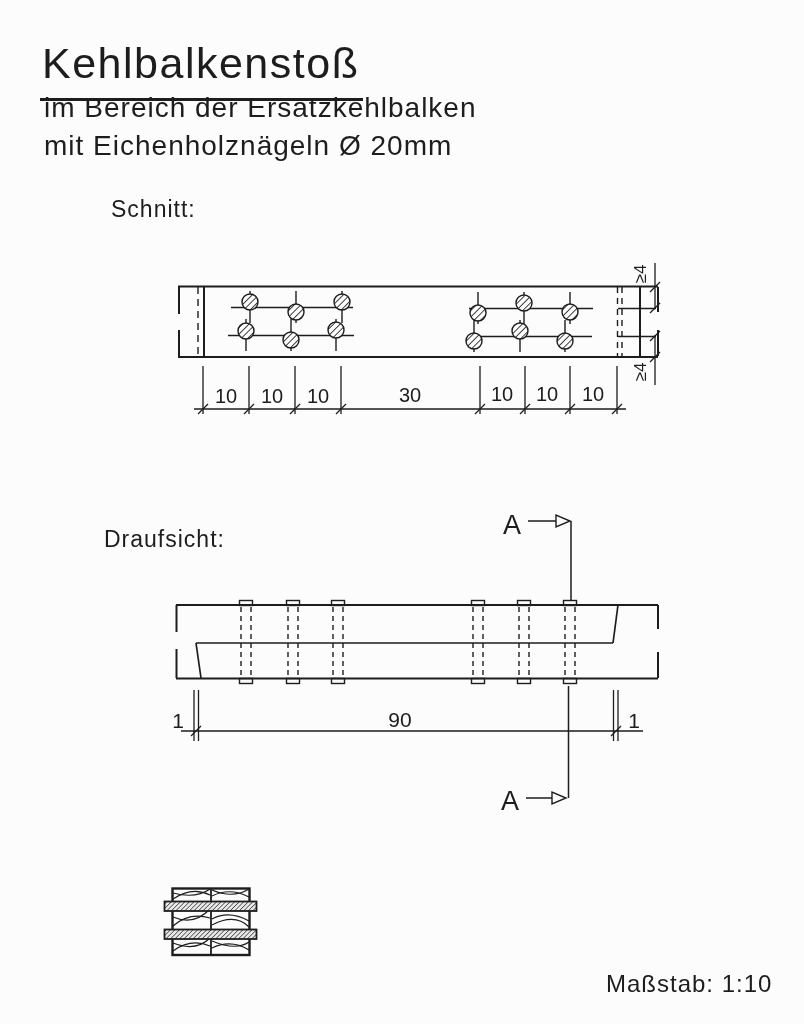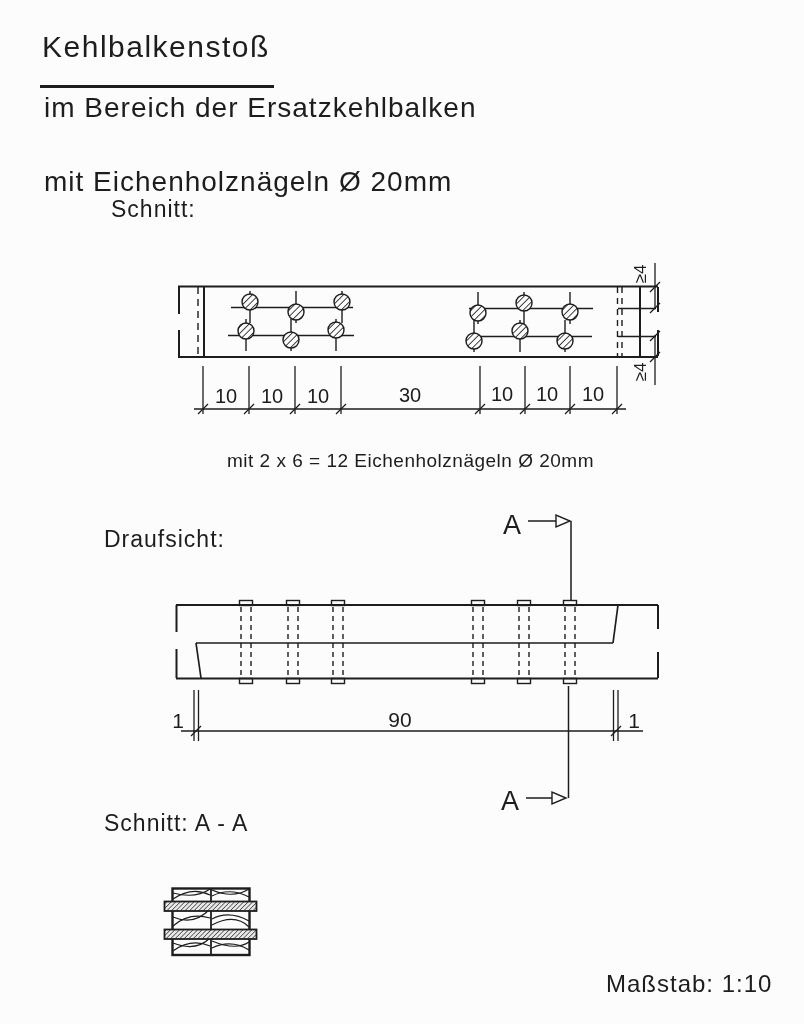--- a/index.html
+++ b/index.html
@@ -7,28 +7,28 @@
     position:relative;
     width:804px;height:1024px;
     background:#fcfcfc;
     font-family:"Liberation Sans", sans-serif;
     color:#1d1d1d;
     overflow:hidden;
   }
   .abs{position:absolute;white-space:nowrap;}
   .title{
     left:40px;top:10px;
-    font-size:30px;font-weight:400;letter-spacing:1.5px;
+    font-size:43px;font-weight:400;letter-spacing:1.5px;
     border-bottom:3px solid #1d1d1d;
-    padding:0 4px 21px 2px;
+    padding:0 4px 10px 2px;
     display:inline-block;
   }
   .subtitle{left:44px;font-size:28px;letter-spacing:1px;}
   .sub1{top:92px;}
-  .sub2{top:130px;margin-top:36px;}
+  .sub2{top:130px;}
   .viewlabel{font-size:23px;letter-spacing:1px;}
   .lbl-ansicht{left:111px;top:196px;}
   .lbl-drauf{left:104px;top:510px;margin-top:16px;}
   .lbl-schnitt{left:104px;top:810px;}
   .note{left:227px;top:450px;font-size:19px;letter-spacing:0.5px;}
   .scale{left:606px;top:970px;font-size:24px;letter-spacing:1px;}
   svg.linework{position:absolute;left:0;top:0;}
   svg text{font-family:"Liberation Sans", sans-serif;fill:#1d1d1d;}
 </style>
 </head>
@@ -274,18 +274,16 @@
       <line x1="211" y1="888.5" x2="211" y2="955" stroke-width="1.8"></line>
       <rect x="164.5" y="901.5" width="92" height="9.5" fill="url(#dowelHatch)" stroke-width="1.8"></rect>
       <rect x="164.5" y="929.5" width="92" height="9.5" fill="url(#dowelHatch)" stroke-width="1.8"></rect>
     </g>
   </svg>
 
   <h1 class="abs title">Kehlbalkenstoß</h1>
   <div class="abs subtitle sub1">im Bereich der Ersatzkehlbalken</div>
   <div class="abs subtitle sub2">mit Eichenholznägeln Ø 20mm</div>
   <div class="abs viewlabel lbl-ansicht">Schnitt:</div>
-  <div class="abs note">mit 2 x 6 = 12 Eichenholznägeln Ø 20mm</div>
   <div class="abs viewlabel lbl-drauf">Draufsicht:</div>
-  <div class="abs viewlabel lbl-schnitt">Schnitt: A - A</div>
   <div class="abs scale">Maßstab: 1:10</div>
 
 </div>
 
 </body></html>

